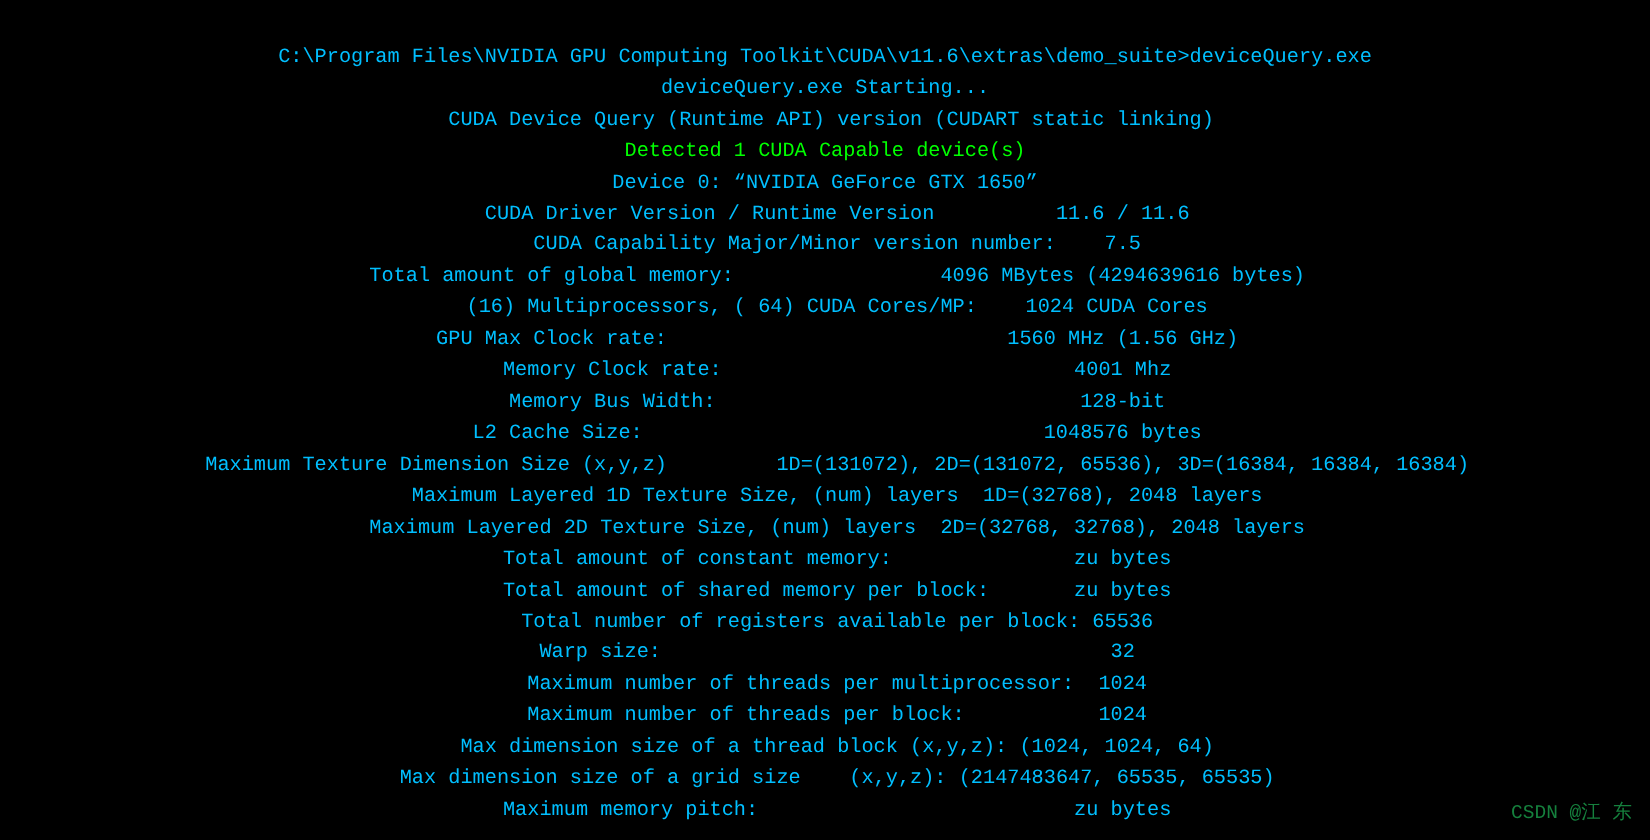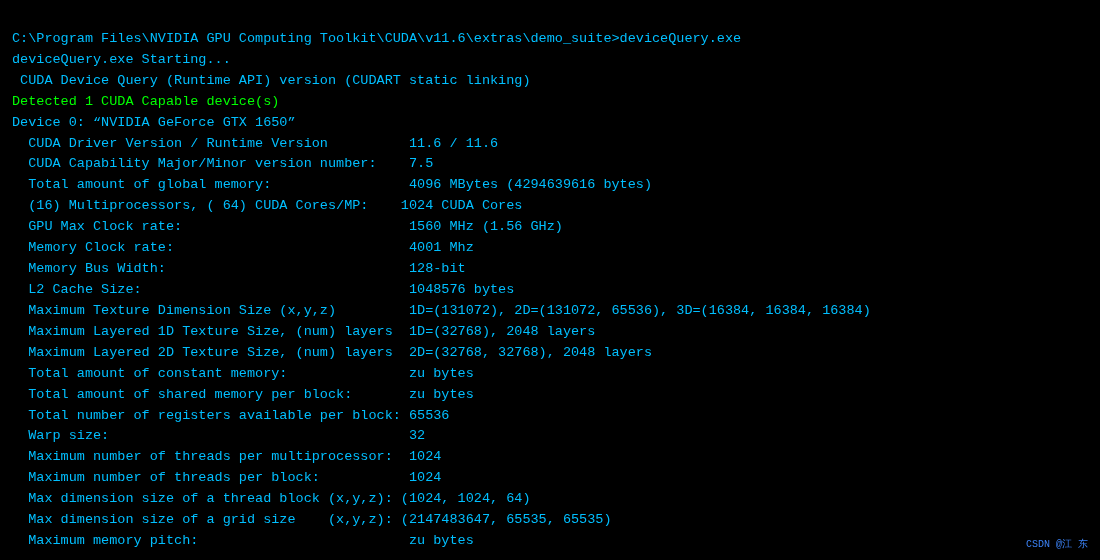--- a/index.html
+++ b/index.html
@@ -1,15 +1,15 @@
 <!DOCTYPE html>
 <html><head>
   <meta charset="utf-8">
   <style>
-    * { margin: 0; padding: 0; box-sizing: border-box; }
+    * { margin: 0; padding: 0; box-sizing: border-box; text-align: center; }
     body {
       width: 1100px;
       height: 560px;
       background-color: #000000;
       color: #00BFFF;
       font-family: 'Courier New', Courier, monospace;
       font-size: 13.5px;
       line-height: 1.55;
       overflow: hidden;
       position: relative;
@@ -18,22 +18,22 @@
     .terminal-content {
       white-space: pre;
     }
     .line {
       display: block;
     }
     .watermark {
       position: absolute;
       bottom: 8px;
       right: 12px;
-      color: #3b82f6;
-      font-size: 10px;
+      color: #15803d;
+      font-size: 13px;
       font-family: 'Courier New', Courier, monospace;
     }
   </style>
 </head>
 <body>
 
 <div class="terminal-content">
 <span class="line" style="color: rgb(0, 191, 255);">C:\Program Files\NVIDIA GPU Computing Toolkit\CUDA\v11.6\extras\demo_suite&gt;deviceQuery.exe</span><span class="line" style="color: rgb(0, 191, 255);">deviceQuery.exe Starting...</span><span class="line" style="color: rgb(0, 191, 255);"></span><span class="line" style="color: rgb(0, 191, 255);"> CUDA Device Query (Runtime API) version (CUDART static linking)</span><span class="line" style="color: rgb(0, 191, 255);"></span><span class="line" style="color: rgb(0, 255, 0);">Detected 1 CUDA Capable device(s)</span><span class="line" style="color: rgb(0, 191, 255);"></span><span class="line" style="color: rgb(0, 191, 255);">Device 0: “NVIDIA GeForce GTX 1650”</span><span class="line" style="color: rgb(0, 191, 255);">  CUDA Driver Version / Runtime Version          11.6 / 11.6</span><span class="line" style="color: rgb(0, 191, 255);">  CUDA Capability Major/Minor version number:    7.5</span><span class="line" style="color: rgb(0, 191, 255);">  Total amount of global memory:                 4096 MBytes (4294639616 bytes)</span><span class="line" style="color: rgb(0, 191, 255);">  (16) Multiprocessors, ( 64) CUDA Cores/MP:    1024 CUDA Cores</span><span class="line" style="color: rgb(0, 191, 255);">  GPU Max Clock rate:                            1560 MHz (1.56 GHz)</span><span class="line" style="color: rgb(0, 191, 255);">  Memory Clock rate:                             4001 Mhz</span><span class="line" style="color: rgb(0, 191, 255);">  Memory Bus Width:                              128-bit</span><span class="line" style="color: rgb(0, 191, 255);">  L2 Cache Size:                                 1048576 bytes</span><span class="line" style="color: rgb(0, 191, 255);">  Maximum Texture Dimension Size (x,y,z)         1D=(131072), 2D=(131072, 65536), 3D=(16384, 16384, 16384)</span><span class="line" style="color: rgb(0, 191, 255);">  Maximum Layered 1D Texture Size, (num) layers  1D=(32768), 2048 layers</span><span class="line" style="color: rgb(0, 191, 255);">  Maximum Layered 2D Texture Size, (num) layers  2D=(32768, 32768), 2048 layers</span><span class="line" style="color: rgb(0, 191, 255);">  Total amount of constant memory:               zu bytes</span><span class="line" style="color: rgb(0, 191, 255);">  Total amount of shared memory per block:       zu bytes</span><span class="line" style="color: rgb(0, 191, 255);">  Total number of registers available per block: 65536</span><span class="line" style="color: rgb(0, 191, 255);">  Warp size:                                     32</span><span class="line" style="color: rgb(0, 191, 255);">  Maximum number of threads per multiprocessor:  1024</span><span class="line" style="color: rgb(0, 191, 255);">  Maximum number of threads per block:           1024</span><span class="line" style="color: rgb(0, 191, 255);">  Max dimension size of a thread block (x,y,z): (1024, 1024, 64)</span><span class="line" style="color: rgb(0, 191, 255);">  Max dimension size of a grid size    (x,y,z): (2147483647, 65535, 65535)</span><span class="line" style="color: rgb(0, 191, 255);">  Maximum memory pitch:                          zu bytes</span></div>
 
 <div class="watermark">CSDN @江 东</div>

